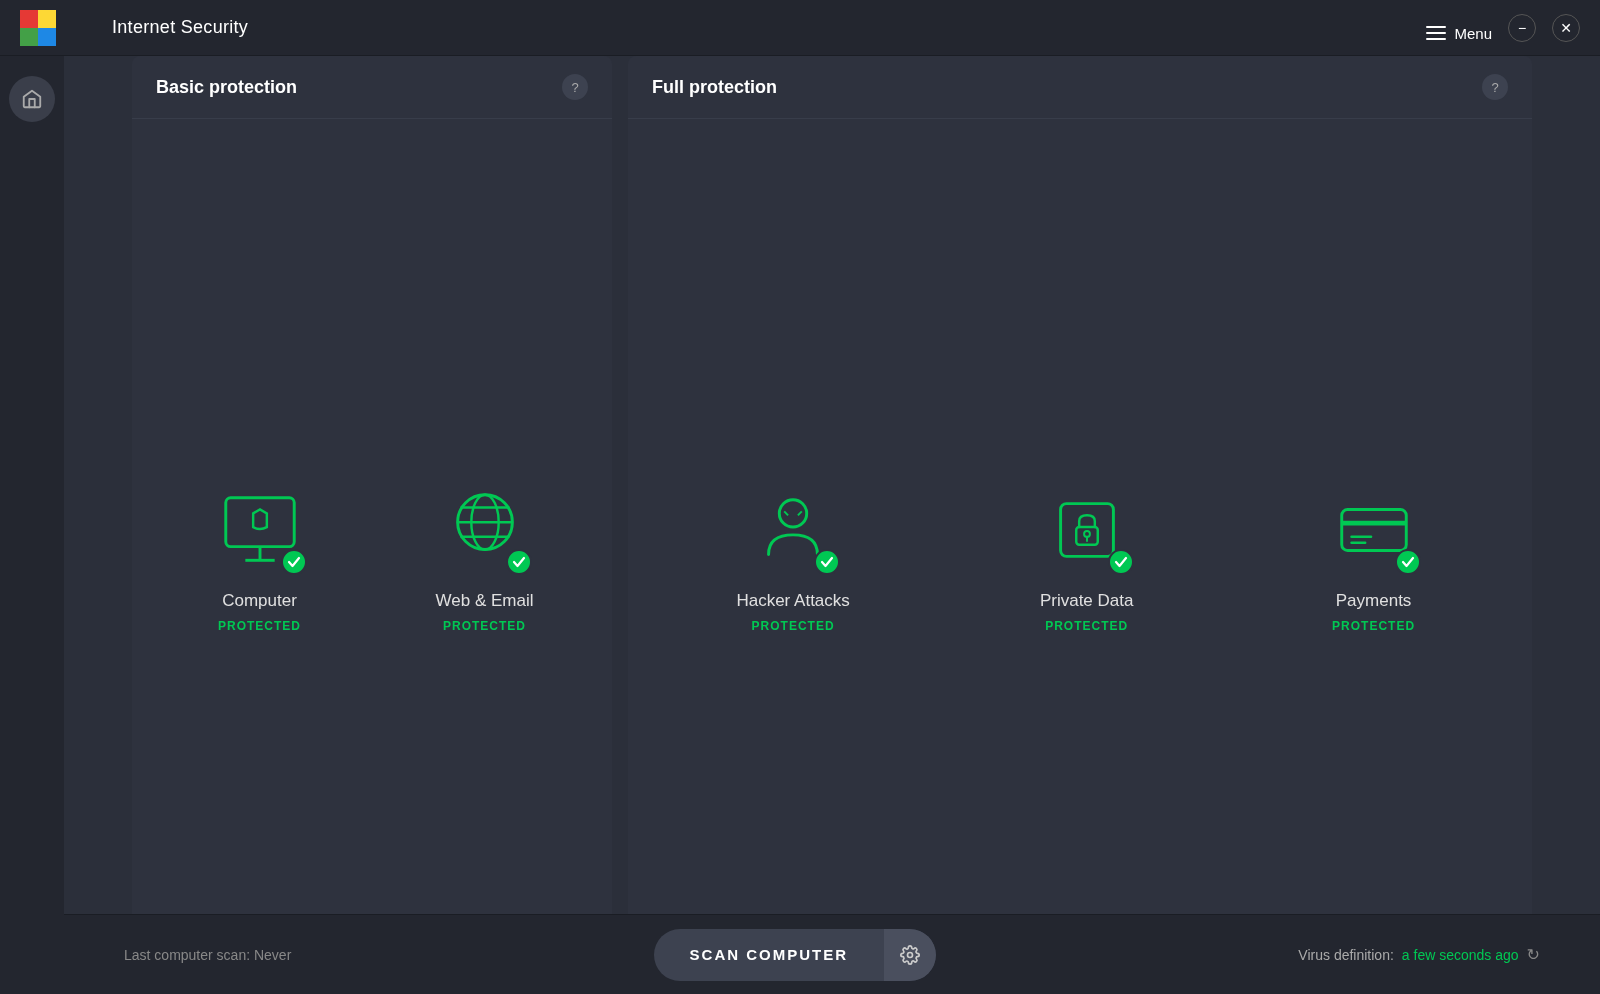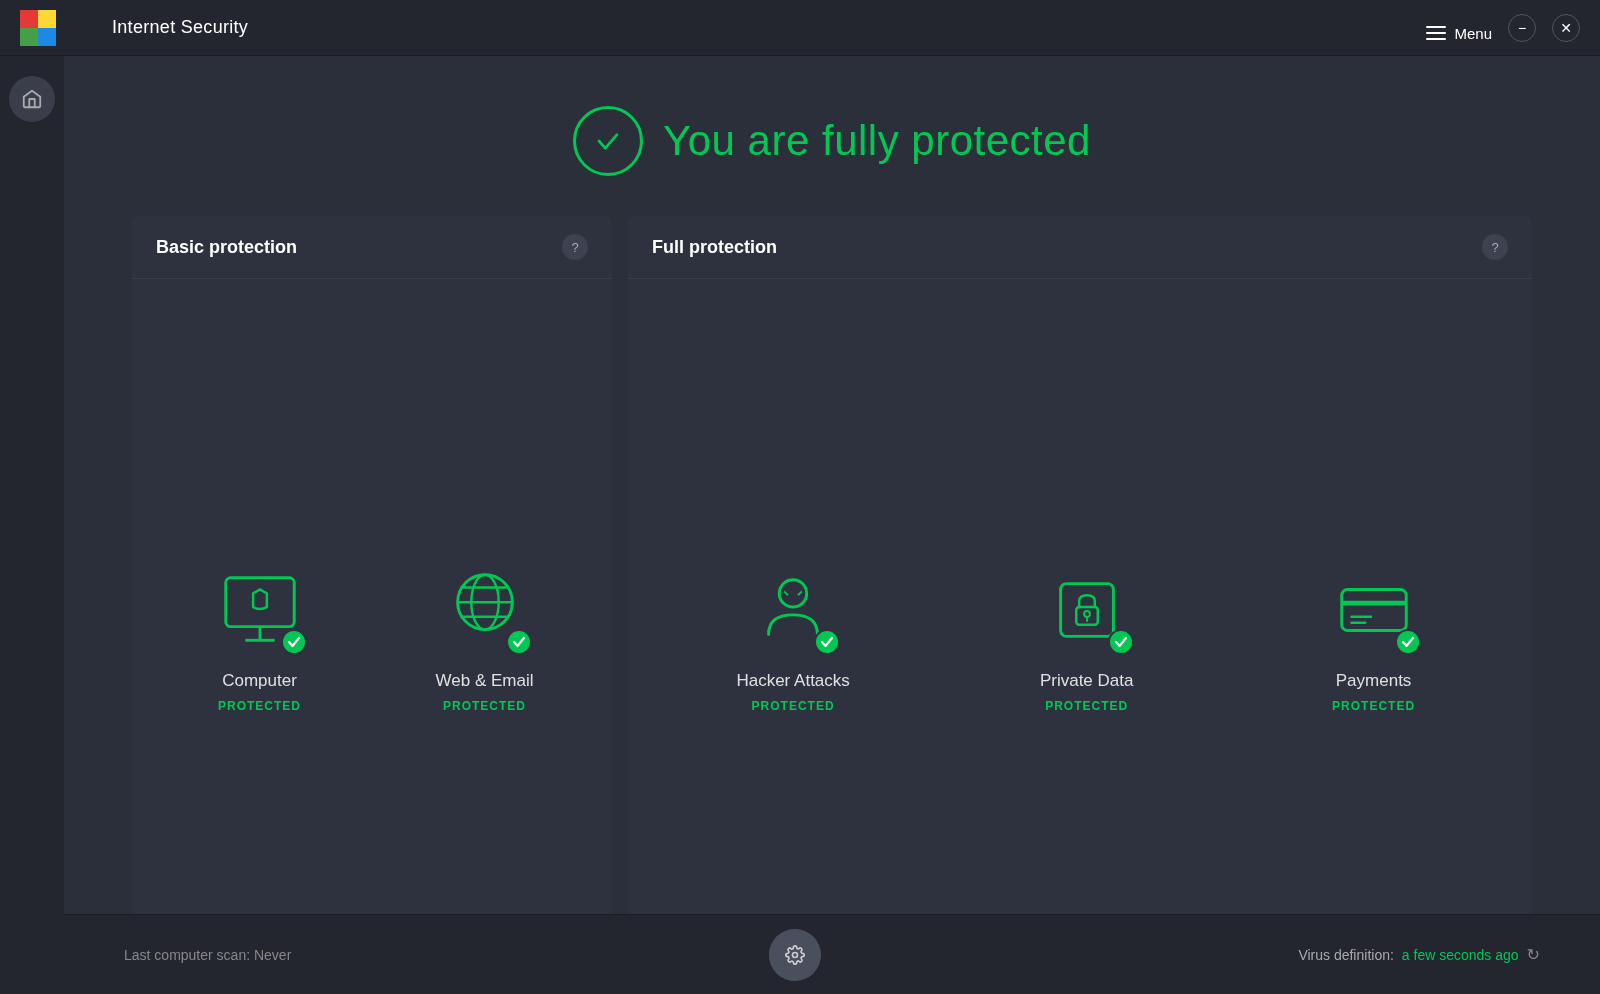--- a/index.html
+++ b/index.html
@@ -367,28 +367,20 @@
   <div class="sidebar-home-btn">
     <svg width="22" height="22" viewBox="0 0 24 24" fill="none" stroke="#aaa" stroke-width="2" stroke-linecap="round" stroke-linejoin="round">
       <path d="M3 9.5L12 3l9 6.5V20a1 1 0 01-1 1H4a1 1 0 01-1-1V9.5z"></path>
       <polyline points="9,21 9,12 15,12 15,21"></polyline>
     </svg>
   </div>
 </div>
 
 <div class="main">
 
-  <div class="hero">
-    <div class="hero-check-circle">
-      <svg class="main-icon" viewBox="0 0 40 40" fill="none">
-        <polyline points="10,20 17,28 30,13" stroke="#00c853" stroke-width="3" stroke-linecap="round" stroke-linejoin="round"></polyline>
-      </svg>
-    </div>
-    <h1 class="hero-title">You are fully protected</h1>
-  </div>
 
   <div class="cards-container">
 
     <div class="protection-panel basic">
       <div class="panel-header">
         <span class="panel-title">Basic protection</span>
         <div class="panel-help">?</div>
       </div>
       <div class="panel-items">
 
@@ -514,20 +506,21 @@
   </div>
 </div>
 
 <div class="bottom-bar">
   <div class="bottom-left">
     <span>Last computer scan:</span>
     <span>Never</span>
   </div>
 
   <div class="scan-btn-wrapper">
+    <button class="scan-btn">SCAN COMPUTER</button>
     <button class="scan-settings-btn">
       <svg width="20" height="20" viewBox="0 0 24 24" fill="none" stroke="#ccc" stroke-width="2" stroke-linecap="round" stroke-linejoin="round">
         <circle cx="12" cy="12" r="3"></circle>
         <path d="M19.4 15a1.65 1.65 0 0 0 .33 1.82l.06.06a2 2 0 0 1-2.83 2.83l-.06-.06a1.65 1.65 0 0 0-1.82-.33 1.65 1.65 0 0 0-1 1.51V21a2 2 0 0 1-4 0v-.09A1.65 1.65 0 0 0 9 19.4a1.65 1.65 0 0 0-1.82.33l-.06.06a2 2 0 0 1-2.83-2.83l.06-.06A1.65 1.65 0 0 0 4.68 15a1.65 1.65 0 0 0-1.51-1H3a2 2 0 0 1 0-4h.09A1.65 1.65 0 0 0 4.6 9a1.65 1.65 0 0 0-.33-1.82l-.06-.06a2 2 0 0 1 2.83-2.83l.06.06A1.65 1.65 0 0 0 9 4.68a1.65 1.65 0 0 0 1-1.51V3a2 2 0 0 1 4 0v.09a1.65 1.65 0 0 0 1 1.51 1.65 1.65 0 0 0 1.82-.33l.06-.06a2 2 0 0 1 2.83 2.83l-.06.06A1.65 1.65 0 0 0 19.4 9a1.65 1.65 0 0 0 1.51 1H21a2 2 0 0 1 0 4h-.09a1.65 1.65 0 0 0-1.51 1z"></path>
       </svg>
     </button>
   </div>
 
   <div class="bottom-right">
     <span>Virus definition:</span>

